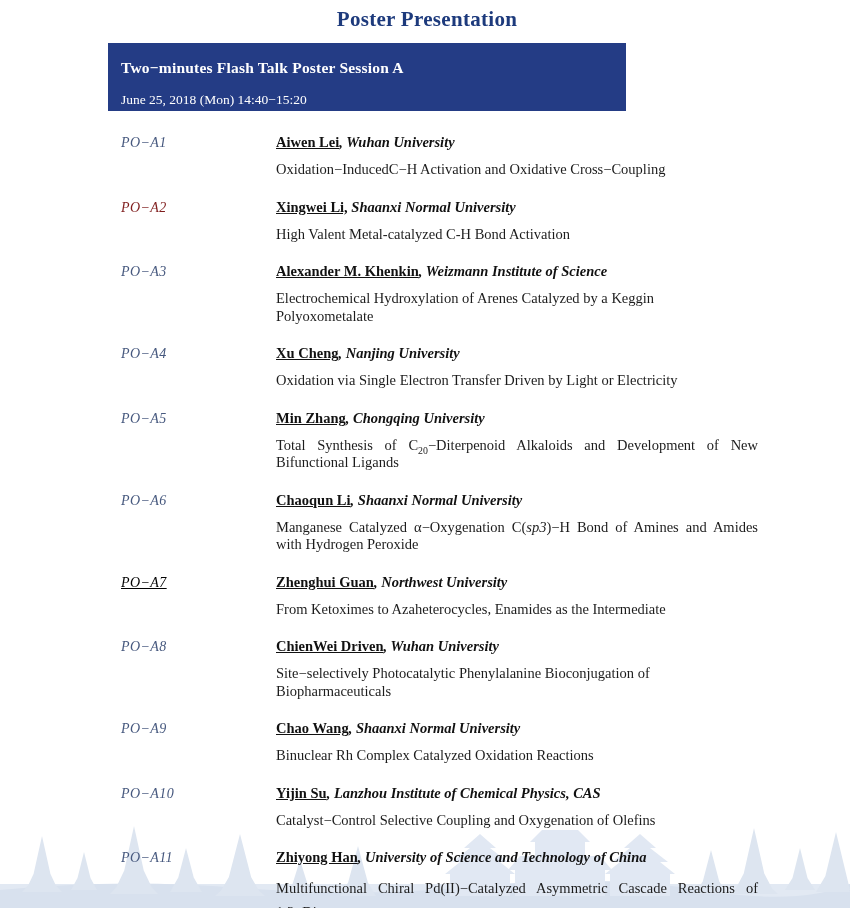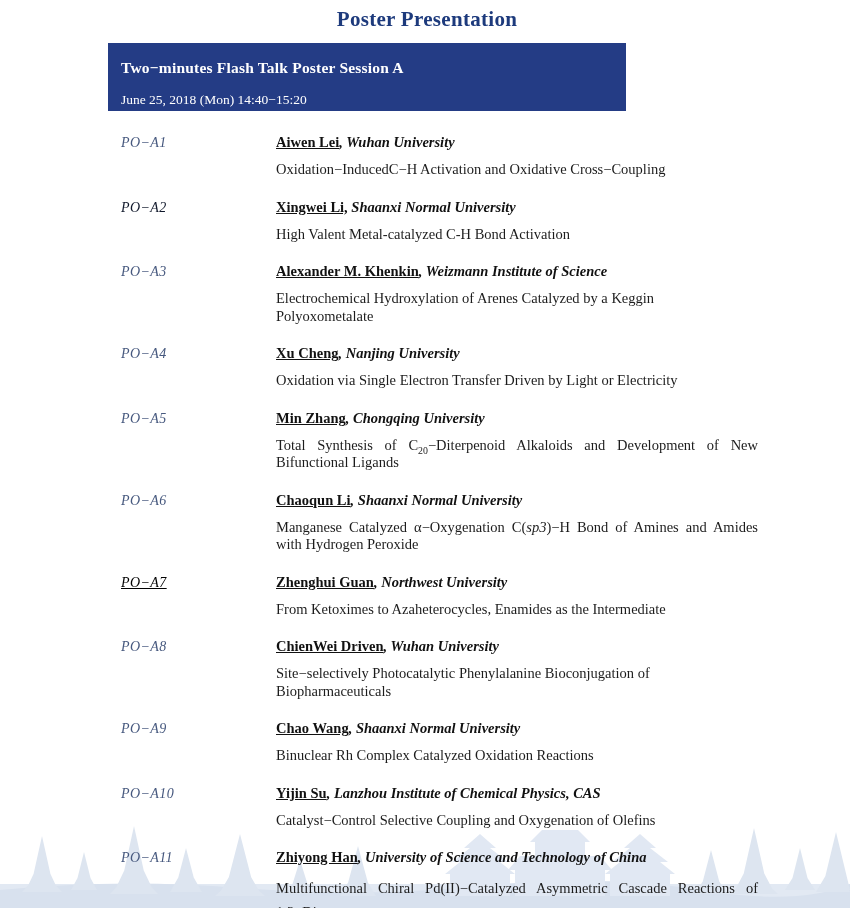--- a/index.html
+++ b/index.html
@@ -136,21 +136,21 @@
   <div class="rows" id="rows">
   <div class="row">
     <div class="row-id" style="color: rgb(70, 88, 126);">PO−A1</div>
     <div class="row-content">
       <p class="presenter"><span class="pname">Aiwen Lei</span><span class="paffil">, Wuhan University</span></p>
       <p class="row-title">Oxidation−InducedC−H Activation and Oxidative Cross−Coupling</p>
     </div>
   </div>
 
   <div class="row">
-    <div class="row-id" style="color: #0f172a;">PO−A2</div>
+    <div class="row-id" style="color: #7f1d1d;">PO−A2</div>
     <div class="row-content">
       <p class="presenter"><span class="pname">Xingwei Li,</span><span class="paffil"> Shaanxi Normal University</span></p>
       <p class="row-title">High Valent Metal-catalyzed C-H Bond Activation</p>
     </div>
   </div>
 
   <div class="row">
     <div class="row-id" style="color: rgb(70, 88, 126);">PO−A3</div>
     <div class="row-content">
       <p class="presenter"><span class="pname">Alexander M. Khenkin</span><span class="paffil">, Weizmann Institute of Science</span></p>

